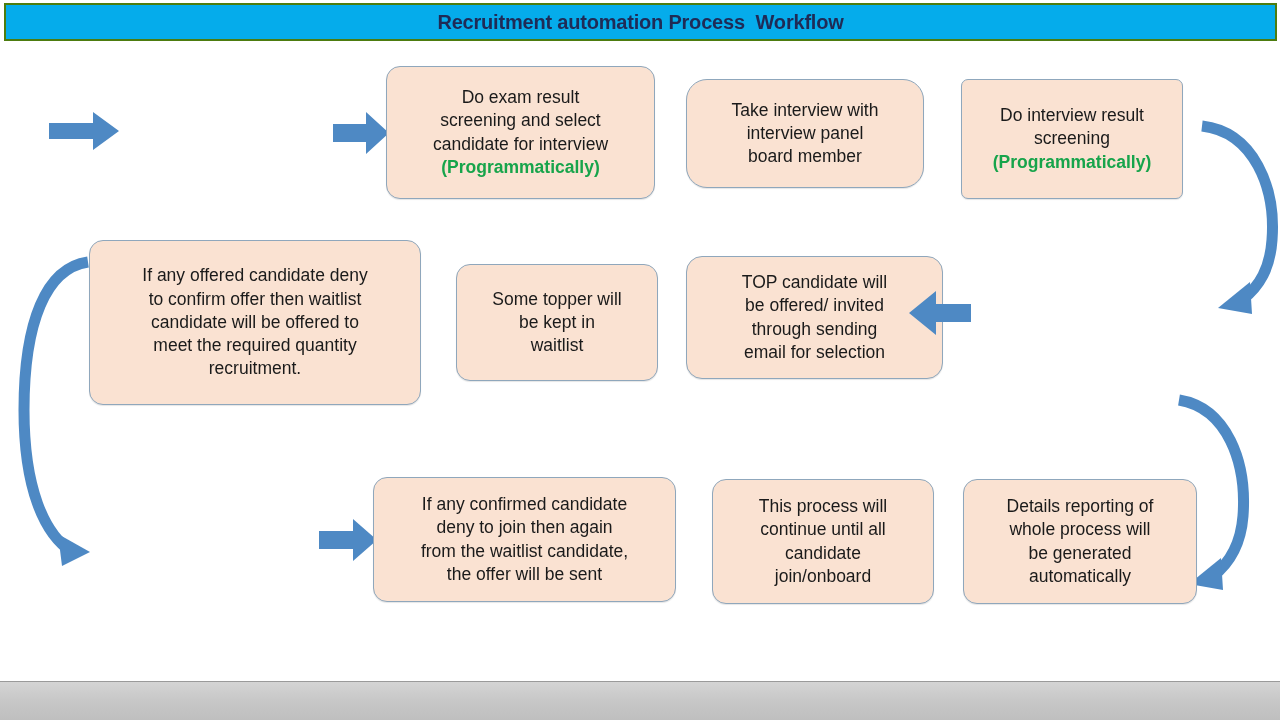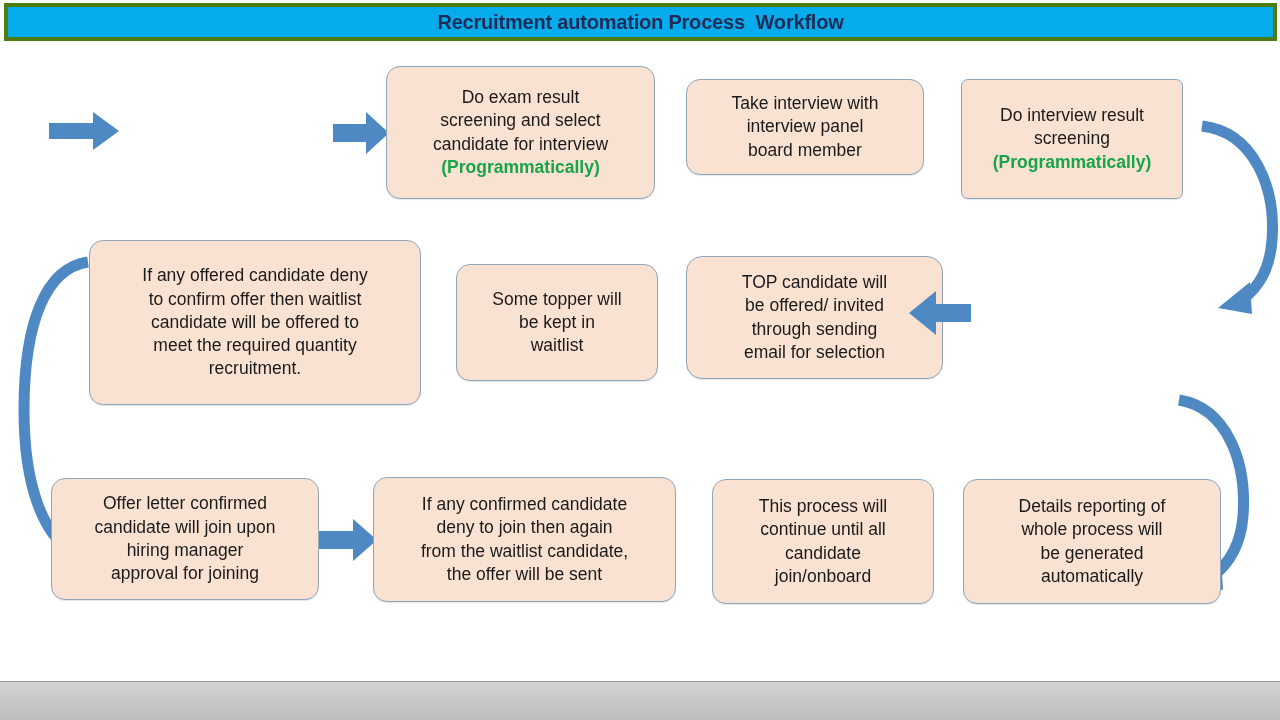--- a/index.html
+++ b/index.html
@@ -20,21 +20,21 @@
   }
 
   
   #title-banner {
     position: absolute;
     left: 4px;
     top: 3px;
     width: 1273px;
     height: 38px;
     background: #05ACEB;
-    border: 4px solid #4d7c0f;
+    border: 2px solid #4d7c0f;
     box-sizing: border-box;
     display: flex;
     align-items: center;
     justify-content: center;
   }
   #title-text {
     font-family: "Liberation Sans", sans-serif;
     font-size: 20px;
     font-weight: bold;
     color: #1F2B56;
@@ -115,21 +115,21 @@
     </svg>
   </div>
 
   <div class="box" style="left:386px; top:66px; width:269px; height:133px; flex-direction:column;">
     <span class="txt">Do exam result
 screening and select
 candidate for interview</span>
     <span class="prog">(Programmatically)</span>
   </div>
 
-  <div class="box" style="left:686px; top:79px; width:238px; height:96px;">
+  <div class="box" style="left:686px; top:79px; width:238px; height:109px;border-radius:21px;">
     <span class="txt">Take interview with
 interview panel
 board member</span>
   </div>
 
   <div class="box" style="left:961px; top:79px; width:222px; height:120px; flex-direction:column;border-radius:7px;">
     <span class="txt">Do interview result
 screening</span>
     <span class="prog">(Programmatically)</span>
   </div>
@@ -182,26 +182,20 @@
 
   <div class="curve" style="left:1155px; top:392px;">
     <svg width="120" height="210" viewBox="0 0 120 210" aria-hidden="true">
       <path d="M 24 8
                C 72 16, 92 70, 88 124
                C 86 150, 76 170, 58 184" fill="none" stroke="#4E89C4" stroke-width="11" stroke-linecap="butt"></path>
       <polygon points="66,166 68,198 34,192" fill="#4E89C4"></polygon>
     </svg>
   </div>
 
-  <div class="box" style="left:51px; top:478px; width:268px; height:122px;">
-    <span class="txt">Offer letter confirmed
-candidate will join upon
-hiring manager
-approval for joining</span>
-  </div>
 
   <div class="arrow-right" style="left:319px; top:518px;">
     <svg width="58" height="44" viewBox="0 0 58 44" aria-hidden="true">
       <polygon points="0,13 34,13 34,1 58,22 34,43 34,31 0,31" fill="#4E89C4"></polygon>
     </svg>
   </div>
 
   <div class="box" style="left:373px; top:477px; width:303px; height:125px;">
     <span class="txt">If any confirmed candidate
 deny to join then again
@@ -209,21 +203,21 @@
 the offer will be sent</span>
   </div>
 
   <div class="box" style="left:712px; top:479px; width:222px; height:125px;">
     <span class="txt">This process will
 continue until all
 candidate
 join/onboard</span>
   </div>
 
-  <div class="box" style="left:963px; top:479px; width:258px; height:125px;">
+  <div class="box" style="left:963px; top:479px; width:234px; height:125px;">
     <span class="txt">Details reporting of
 whole process will
 be generated
 automatically</span>
   </div>
 
   <div id="bottom-bar"></div>
 
 </div>
 

